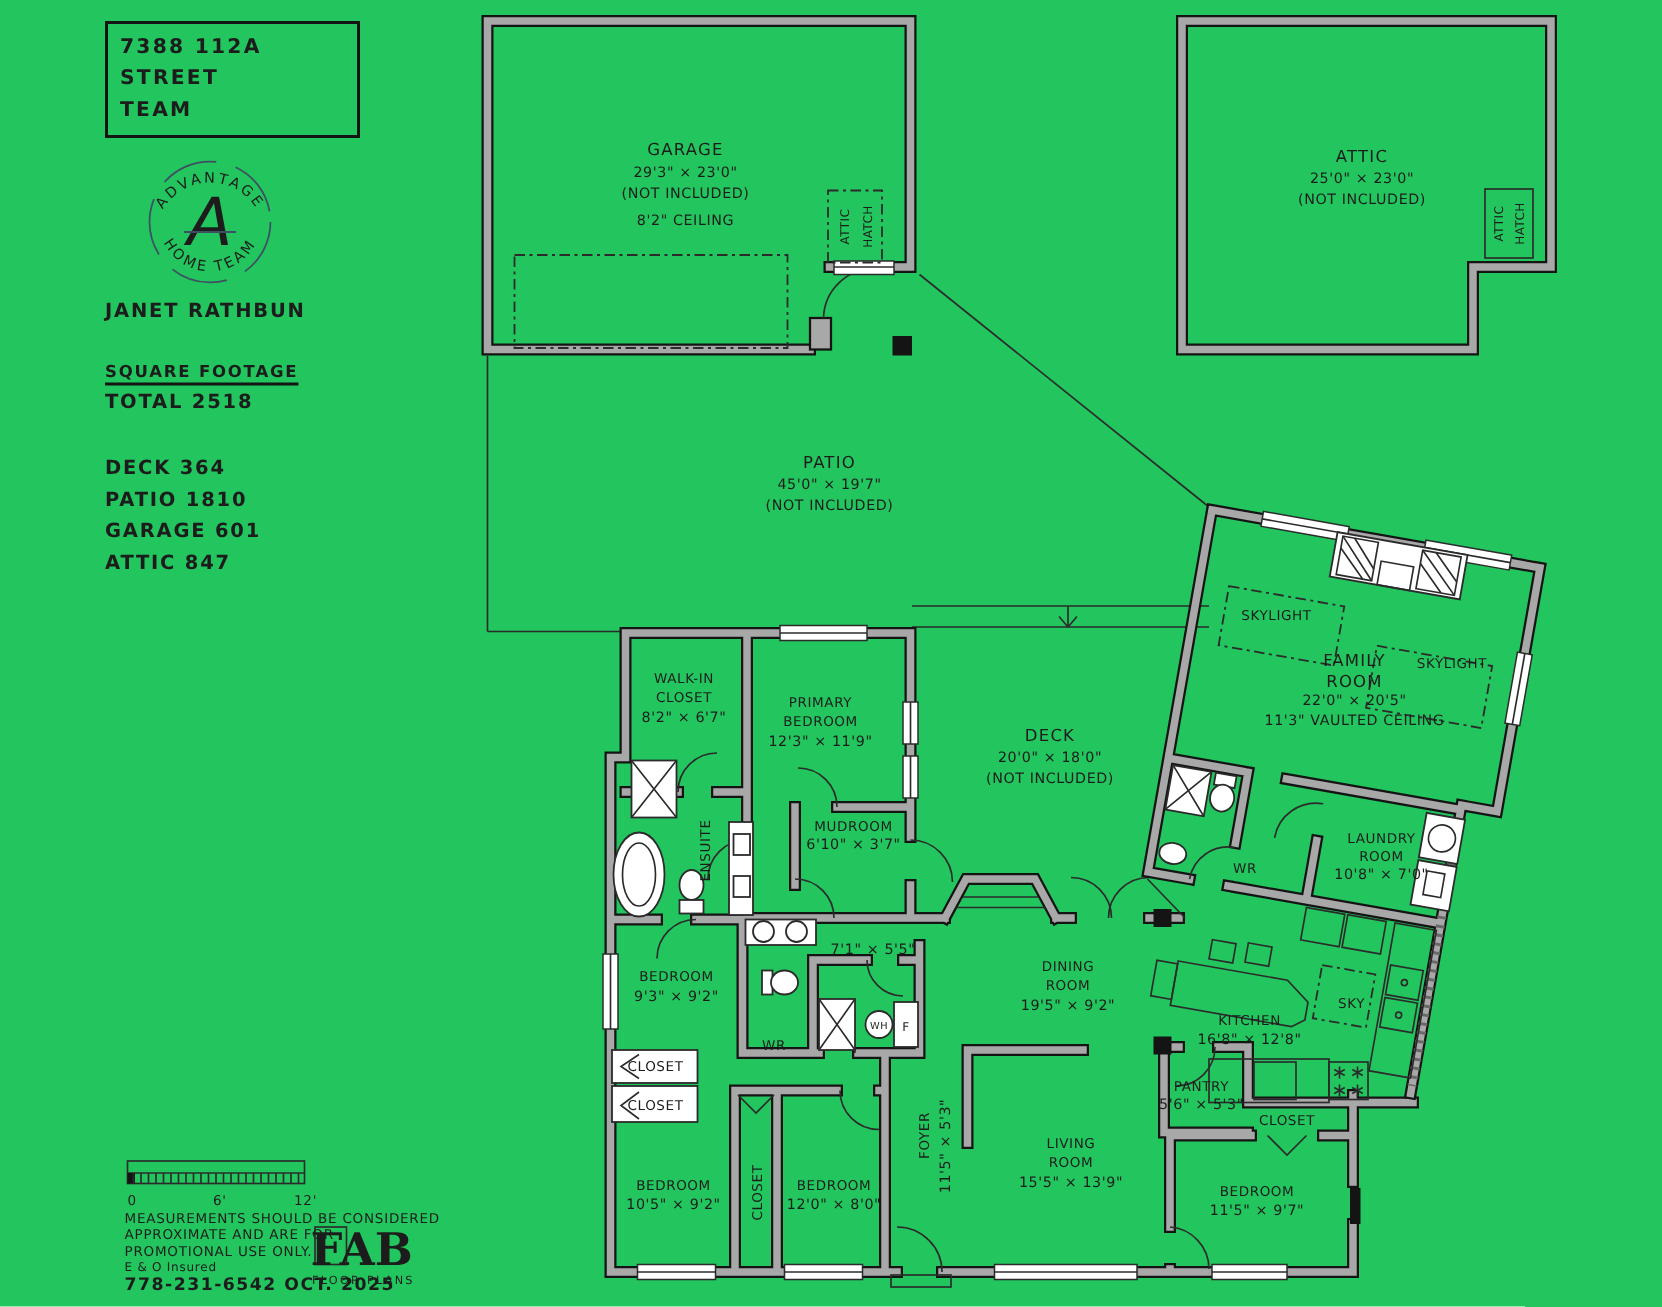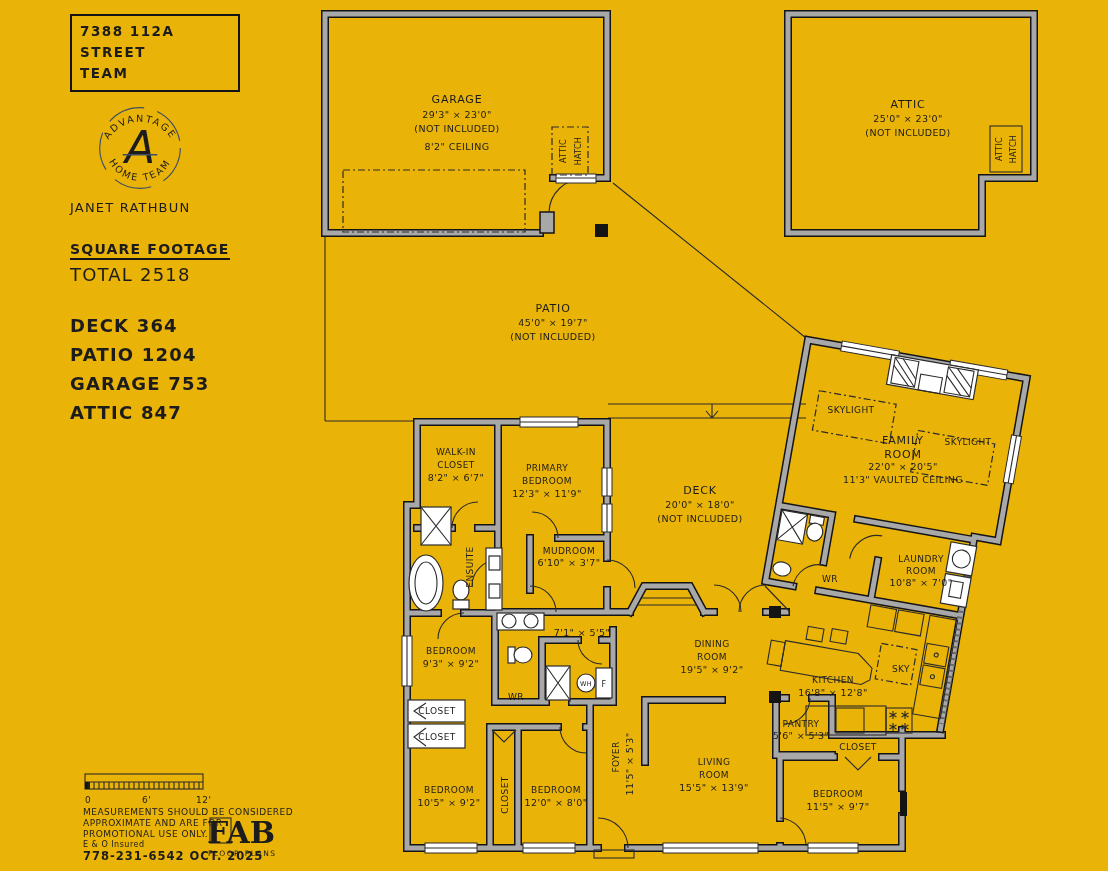--- a/index.html
+++ b/index.html
@@ -1,27 +1,27 @@
 <!DOCTYPE html>
 <html><head>
 <meta charset="utf-8">
 <style>
   html,body{margin:0;padding:0;background:#fff;}
-  #page{position:relative;width:1108px;height:871px;background:#eab308;overflow:hidden;
+  #page{position:relative;width:1108px;height:871px;background:#22c55e;overflow:hidden;
         font-family:"DejaVu Sans",sans-serif;color:#1c1c1c;}
   
   #info{position:absolute;left:70px;top:14px;width:190px;}
   .addr{border:2.5px solid #141414;padding:5px 8px 6px 8px;font-size:13.5px;font-weight:bold;
         letter-spacing:1.5px;line-height:1.55;width:150px;}
   .logo-wrap{margin:8px 0 2px 22px;width:96px;height:96px;}
-  .agent{font-size:13px;font-weight:normal;letter-spacing:1.2px;line-height:1.6;margin-top:2px;}
-  .sqft-h{font-size:14px;font-weight:bold;letter-spacing:1.2px;margin-top:22px;
+  .agent{font-size:13px;font-weight:bold;letter-spacing:1.2px;line-height:1.6;margin-top:2px;}
+  .sqft-h{font-size:11px;font-weight:bold;letter-spacing:1.2px;margin-top:22px;
           border-bottom:2px solid #141414;display:inline-block;padding-bottom:1px;}
-  .sqft-t{font-size:18px;font-weight:normal;letter-spacing:1.2px;margin-top:4px;}
-  .sqft-list{font-size:18px;font-weight:bold;letter-spacing:1.2px;line-height:1.62;margin-top:26px;}
+  .sqft-t{font-size:13px;font-weight:bold;letter-spacing:1.2px;margin-top:4px;}
+  .sqft-list{font-size:13px;font-weight:bold;letter-spacing:1.2px;line-height:1.62;margin-top:26px;}
   
   svg{position:absolute;left:0;top:0;}
   .wo{stroke:#141414;stroke-width:8;fill:none;stroke-linecap:square;stroke-linejoin:miter;}
   .wi{stroke:#a8a8a8;stroke-width:5;fill:none;stroke-linecap:square;stroke-linejoin:miter;}
   .thin{stroke:#2b2b2b;stroke-width:1.1;fill:none;}
   .dash{stroke:#2b2b2b;stroke-width:1.2;fill:none;stroke-dasharray:7 3 2 3;}
   .win{fill:#fff;stroke:#2b2b2b;stroke-width:1;}
   .fix{stroke:#2b2b2b;stroke-width:1.2;fill:#fff;}
   .wallrect{fill:#a8a8a8;stroke:#141414;stroke-width:1.5;}
   .blk{fill:#141414;}
@@ -60,22 +60,22 @@
         <line x1="32" y1="57" x2="68" y2="57" stroke="#3e4f63" stroke-width="1.4"></line>
       </svg>
     </div>
     <div class="agent">
       <div>JANET RATHBUN</div>
     </div>
     <div class="sqft-h">SQUARE FOOTAGE</div>
     <div class="sqft-t">TOTAL 2518</div>
     <div class="sqft-list">
       <div>DECK 364</div>
-      <div>PATIO 1204</div>
-      <div>GARAGE 753</div>
+      <div>PATIO 1810</div>
+      <div>GARAGE 601</div>
       <div>ATTIC 847</div>
     </div>
   </div>
 
   <svg width="1108" height="871" viewBox="0 0 1108 871">
     <defs>
       <path id="wGar" d="M325,233 V14 H607 V178 H553 M325,233 H540"></path>
       <path id="wAttic" d="M788,14 H1034 V178 H982 V233 H788 Z"></path>
       <path id="wHouse" d="M417,422 H607 M417,422 V505 H407 V848 M407,848 H598 M628,848 H902
         M902,730 V788 M902,816 V848 M607,422 V558 M607,590 V612 M607,612 H630 M704,612 H714 M766,612 H786

